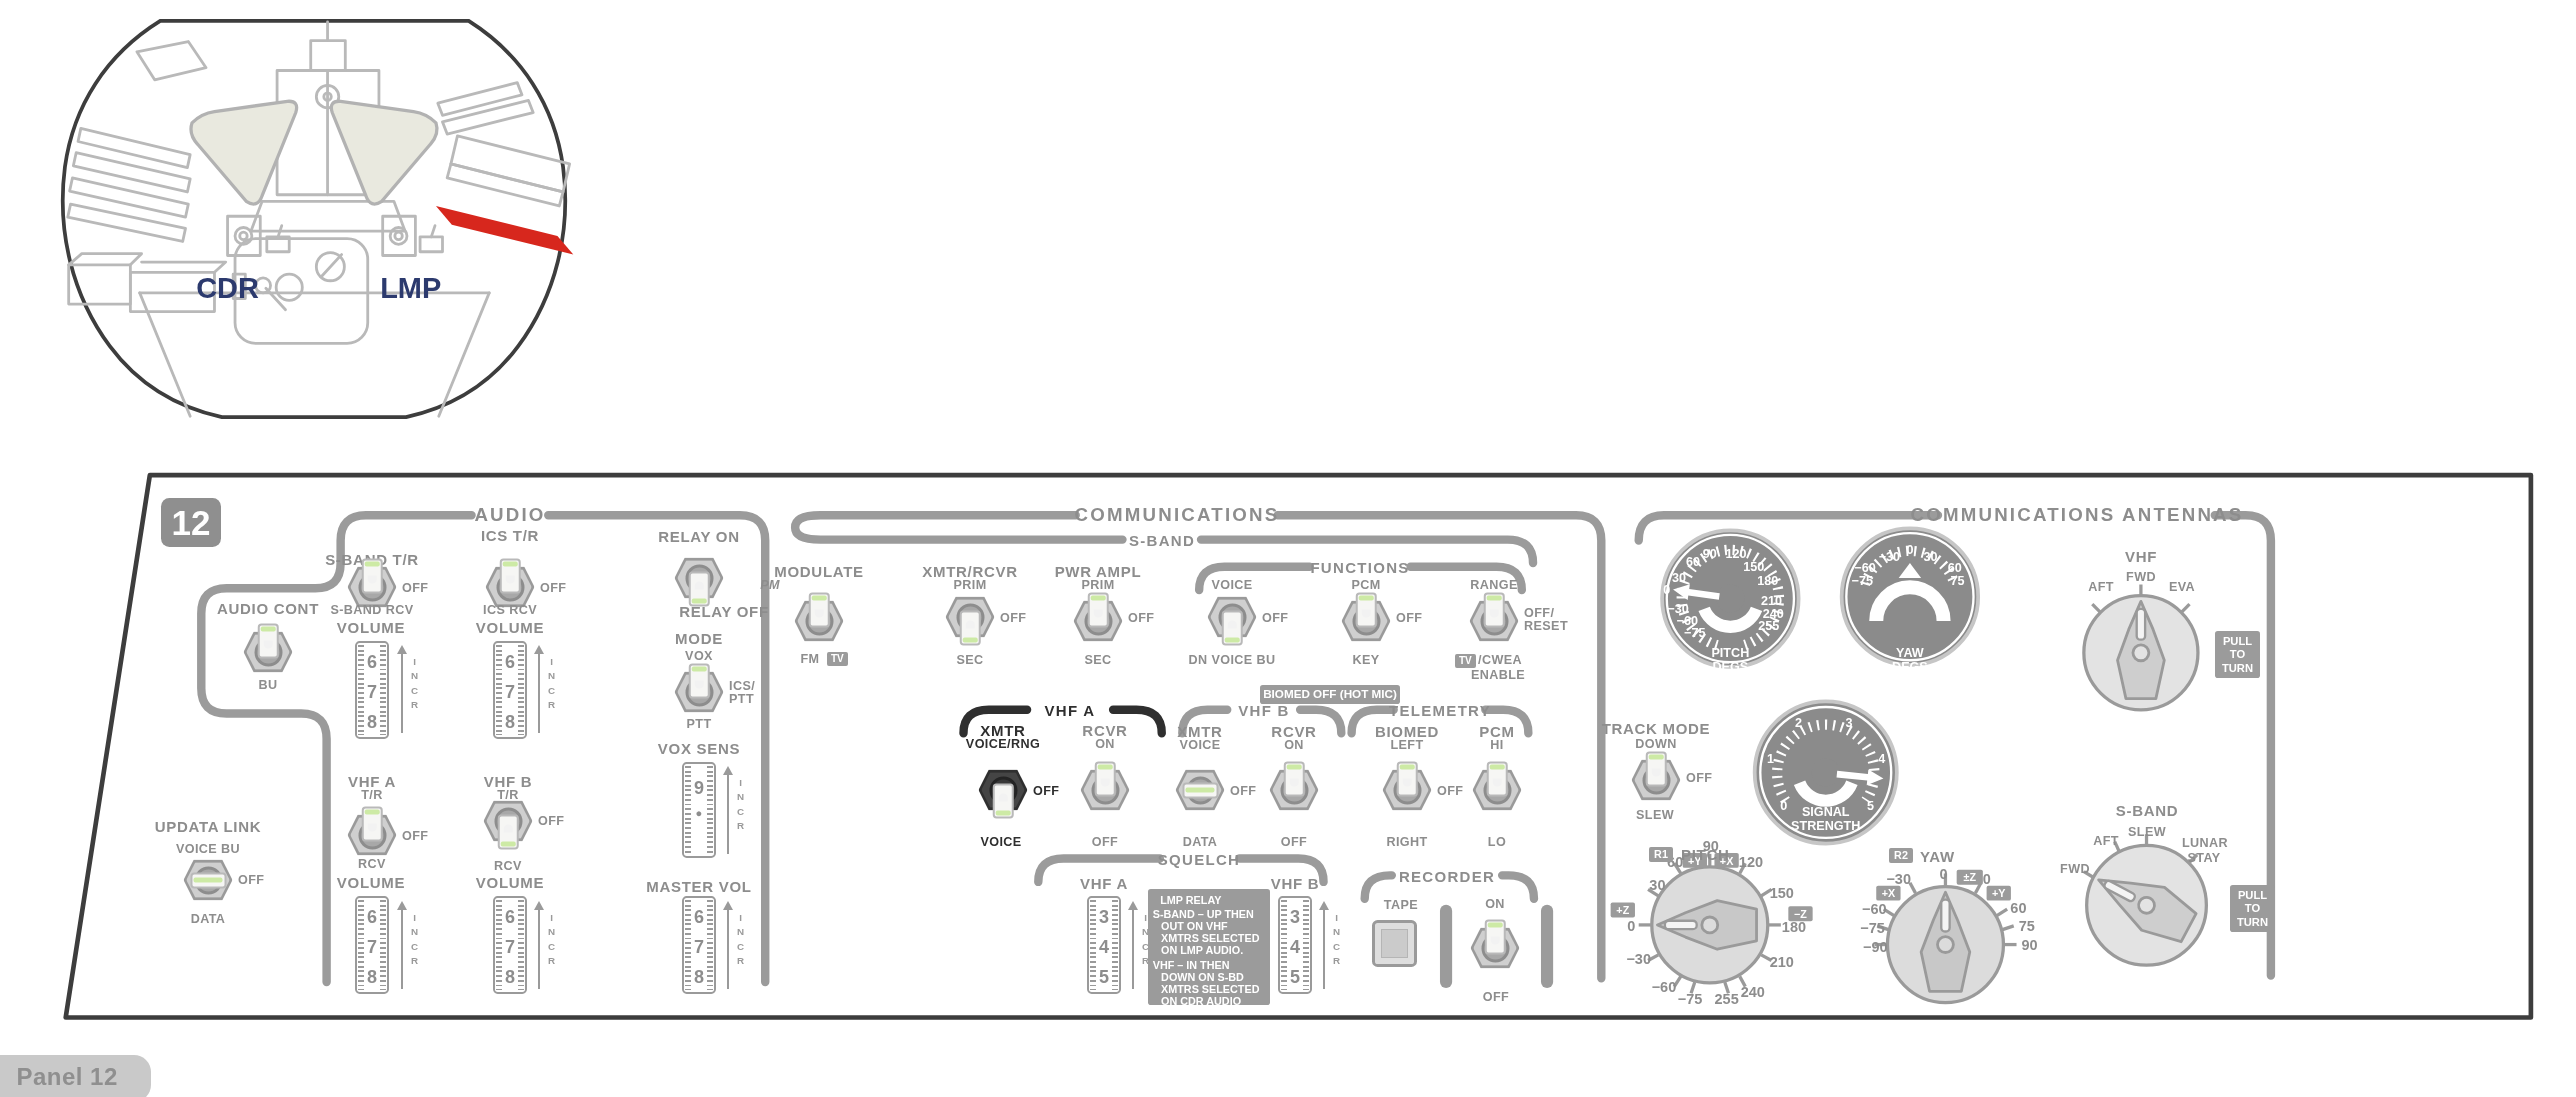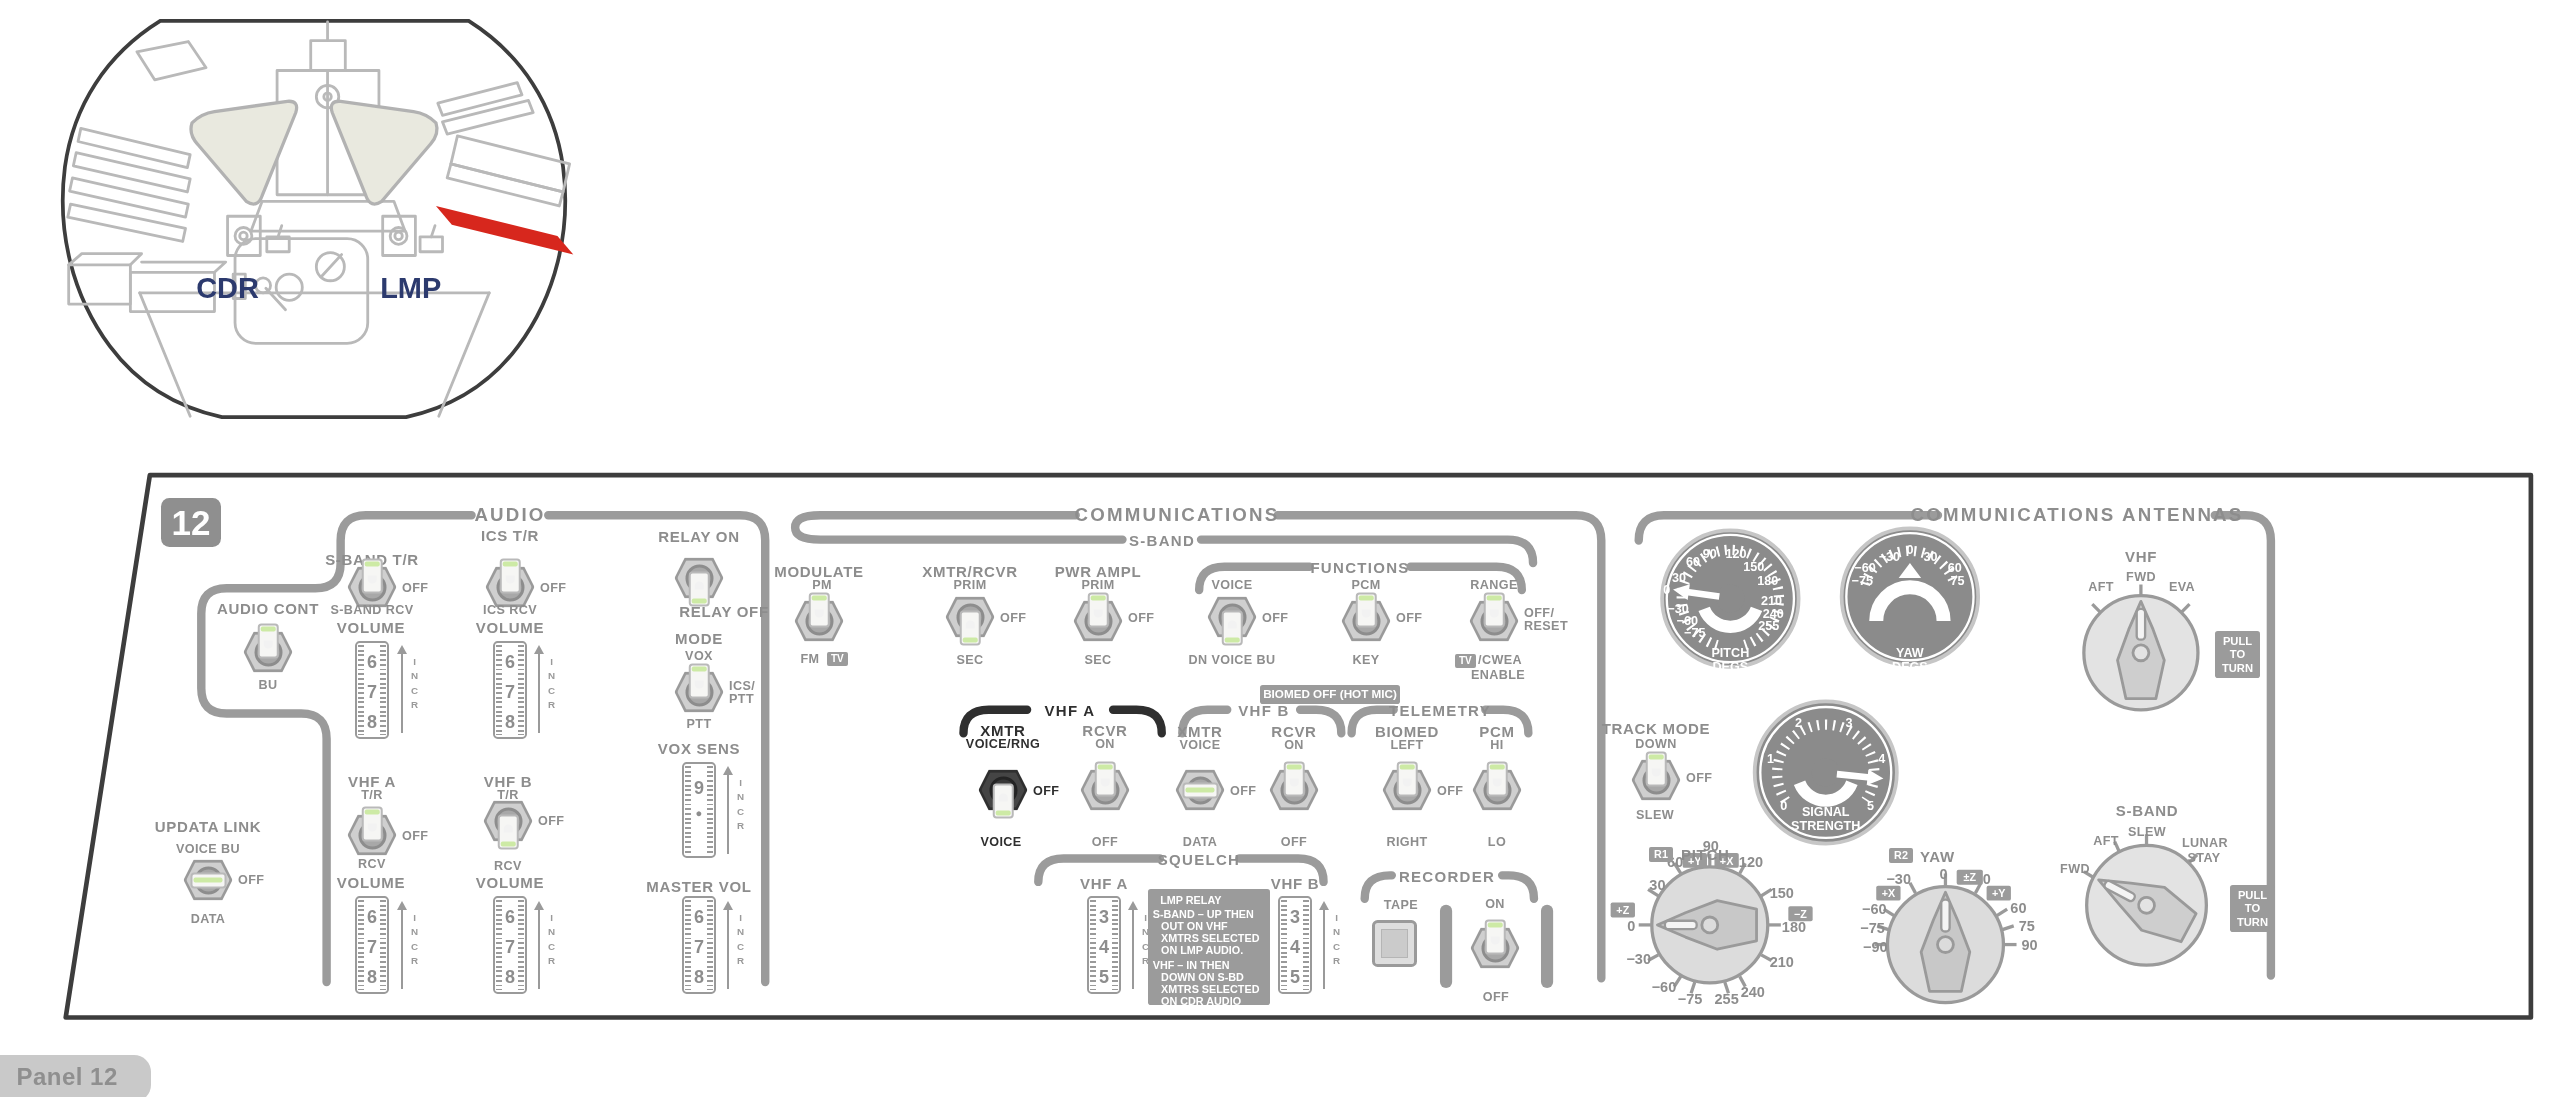--- a/index.html
+++ b/index.html
@@ -527,21 +527,21 @@
     <span class="wv" style="top:49px;">7</span>
     <span class="wv" style="top:79px;">8</span>
   </div>
   <div class="incr" style="left:534px;top:901px;">
       <span class="head"></span>
       <span class="shaft"></span>
       <span class="txt">INCR</span>
     </div>
 
   <div class="lb t c" style="left:819px;top:571px;">MODULATE</div>
-  <div class="lb c" style="left:822px;top:585px;">PM</div>
+  <div class="lb c" style="left:770px;top:585px;font-style:italic;">PM</div>
   <div class="tg up" style="left:819px;top:621px;">
       <span class="hexo"></span>
       <span class="hexi"></span>
       <span class="kb"></span>
       <span class="hnd">
         <i></i>
       </span>
       <span class="ntc"></span>
     </div>
   <div class="lb c" style="left:810px;top:659px;">FM</div>

